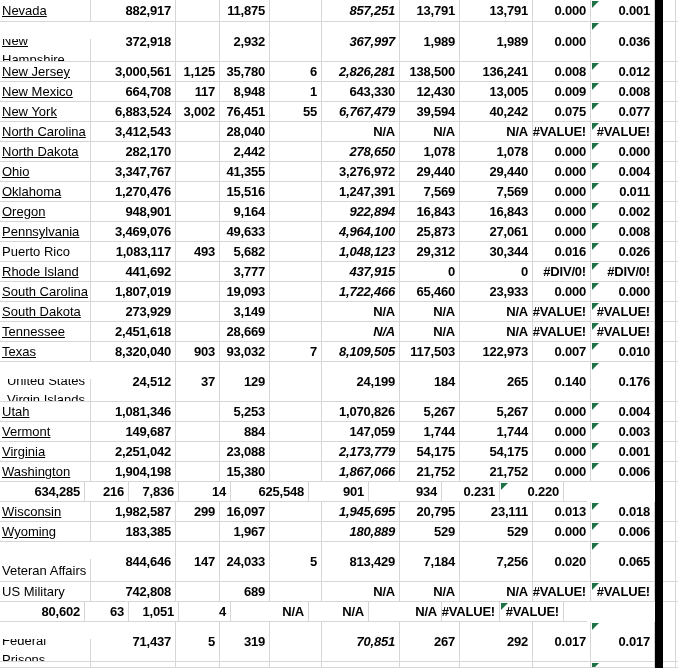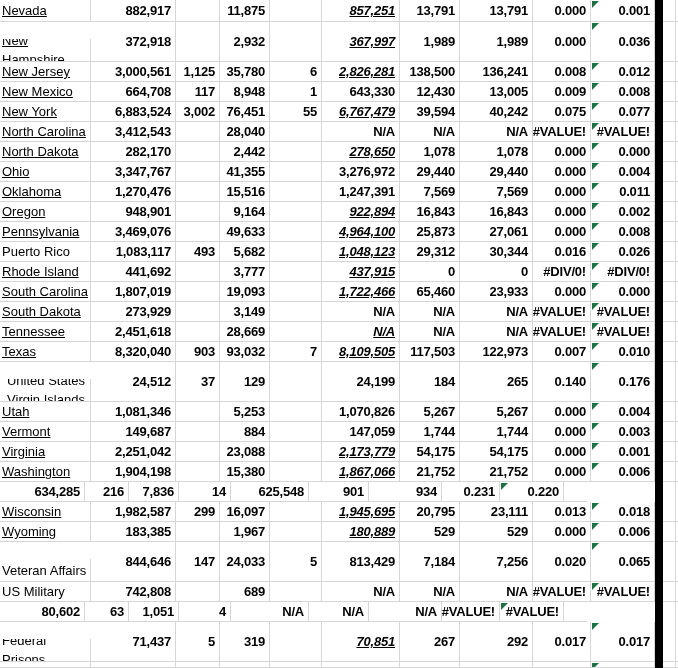--- a/index.html
+++ b/index.html
@@ -36,21 +36,21 @@
   }
   .tall .name-cell{white-space:normal;margin-top:17px;}
   .nm.underline{text-decoration:underline;}
   .nm.bold{font-weight:400;text-align:center;}
   .num{
     justify-content:flex-end;
     padding-right:4px;
     font-weight:700;font-size:13px;
     letter-spacing:-0.2px;
   }
-  .ital{font-style:italic;text-decoration:underline;}
+  .ital{font-style:italic;}
   .flag{
     position:absolute;left:1px;top:1px;
     width:0;height:0;
     border-top:7px solid var(--green);
     border-right:7px solid transparent;
   }
   .col-a{width:91px;}
   .col-b{width:85px;}
   .col-c{width:44px;}
   .col-d{width:50px;text-align:right;}

